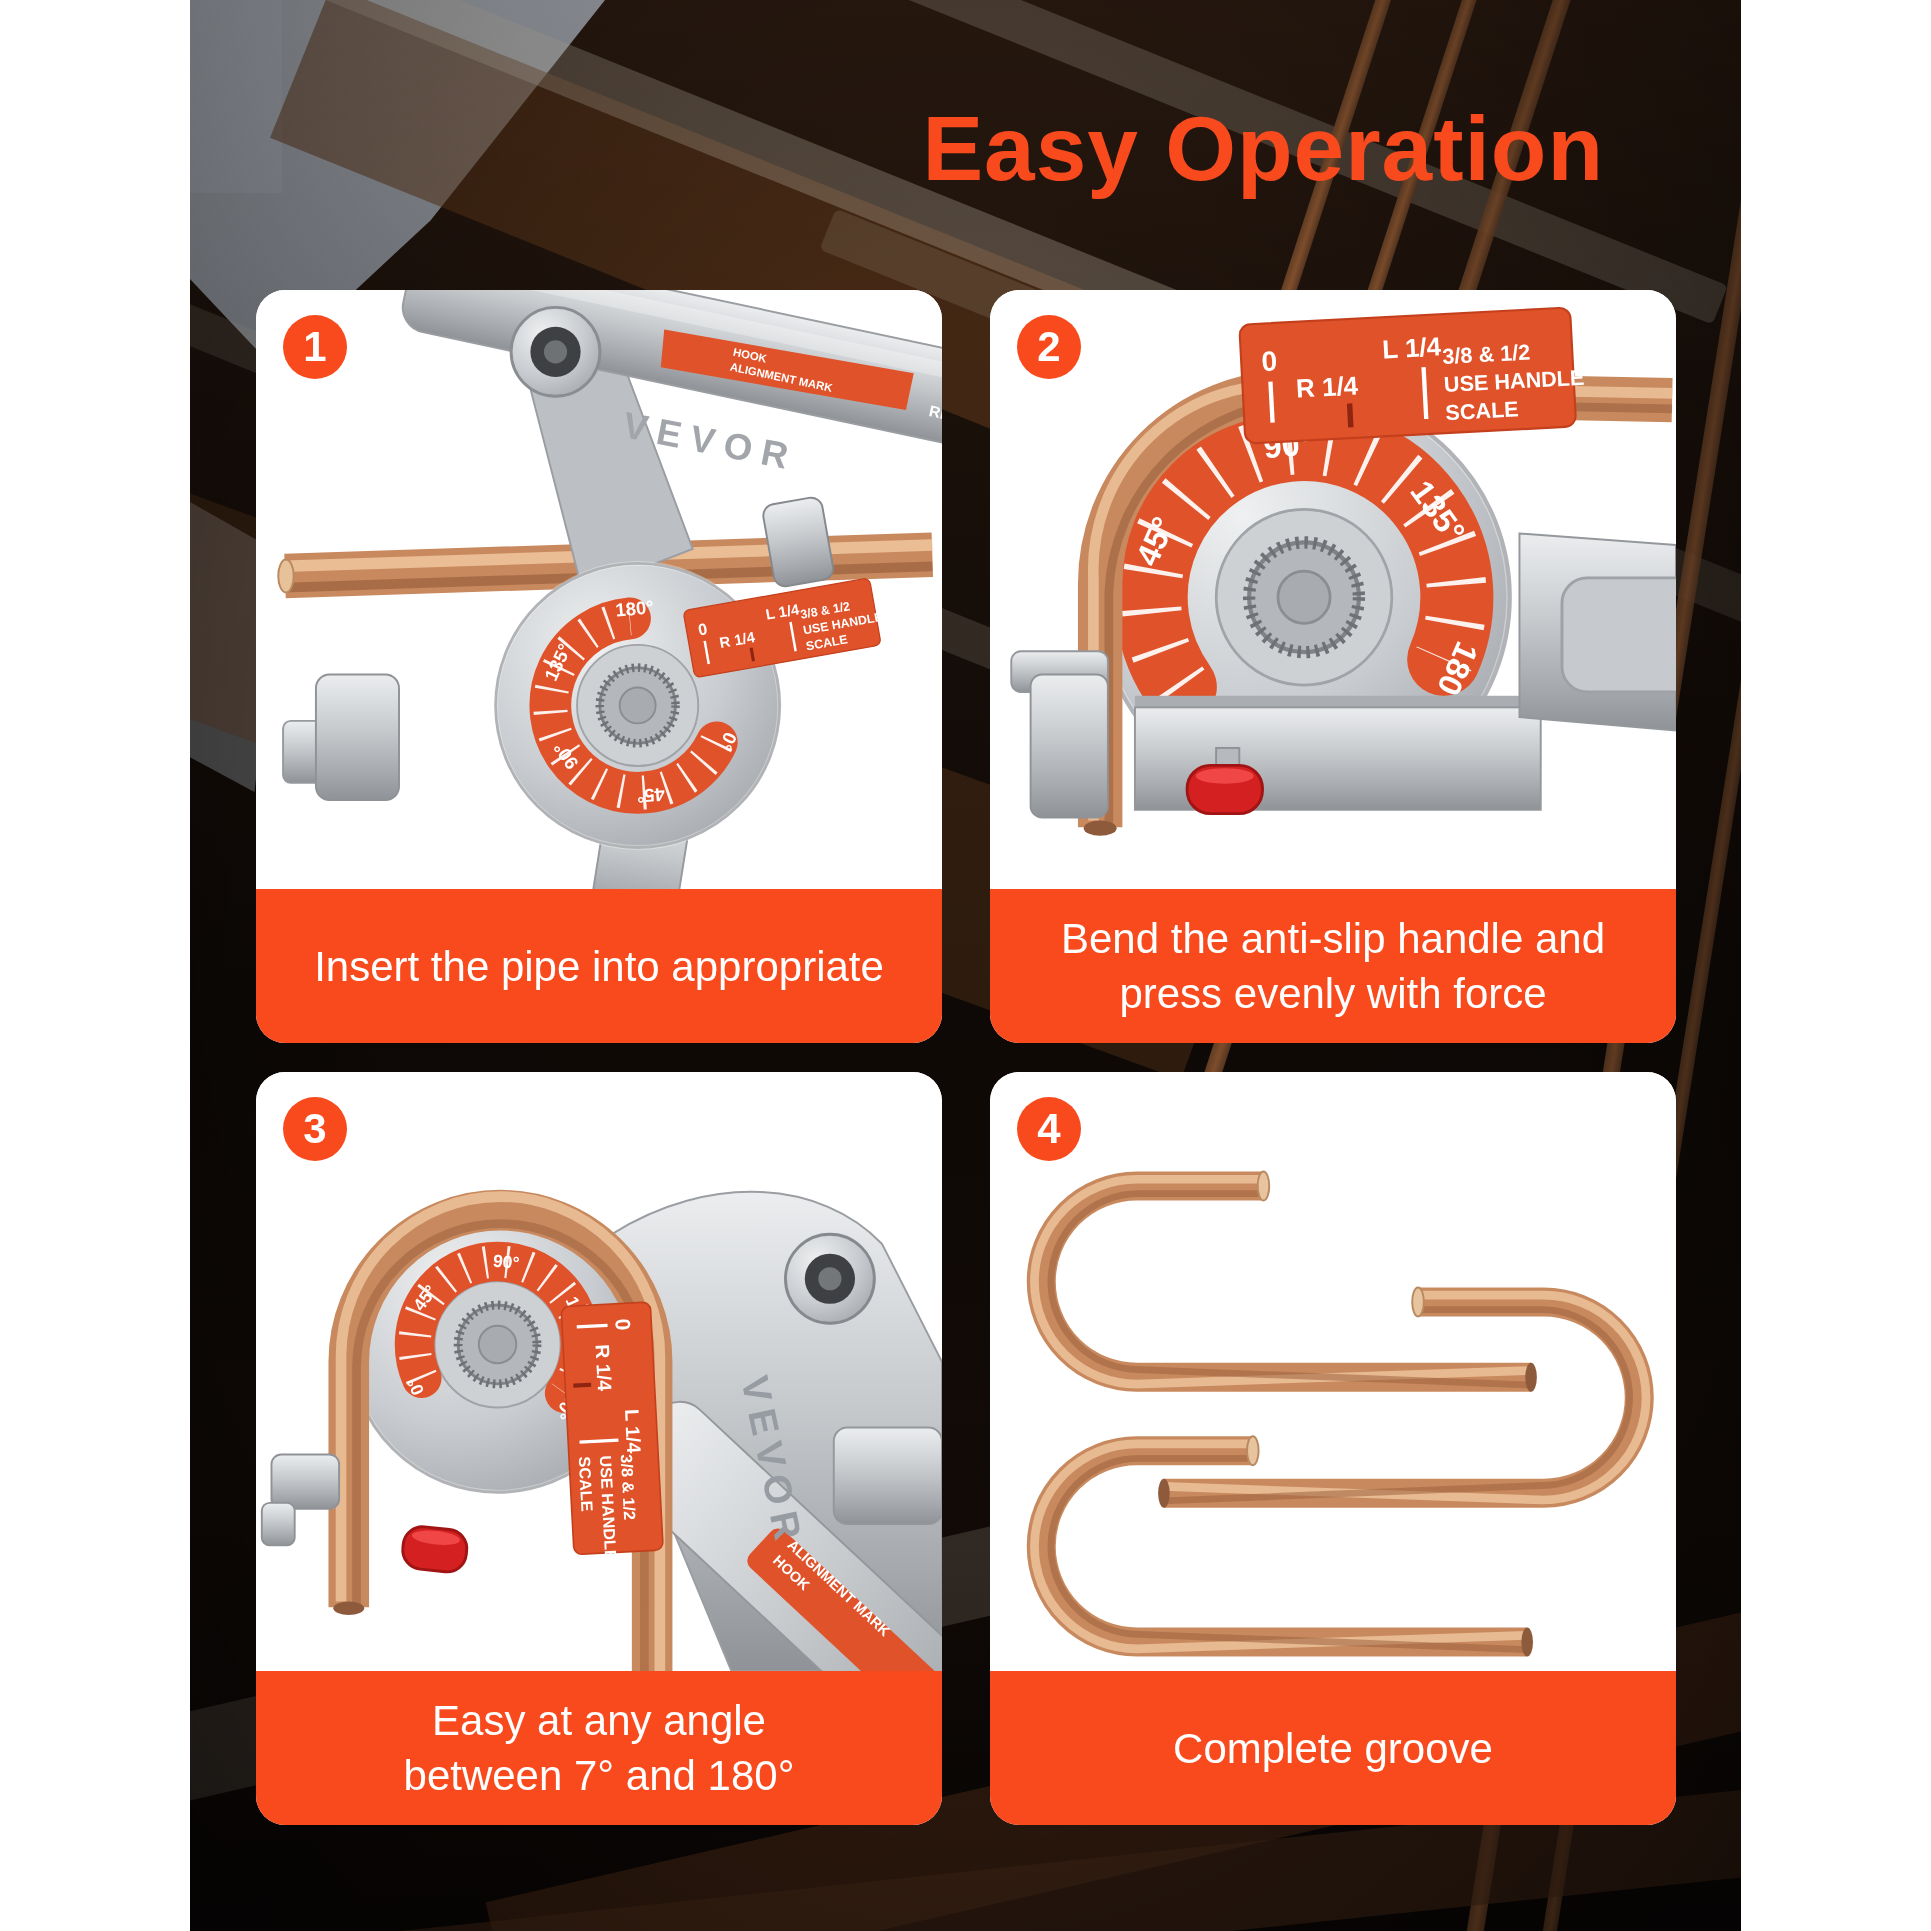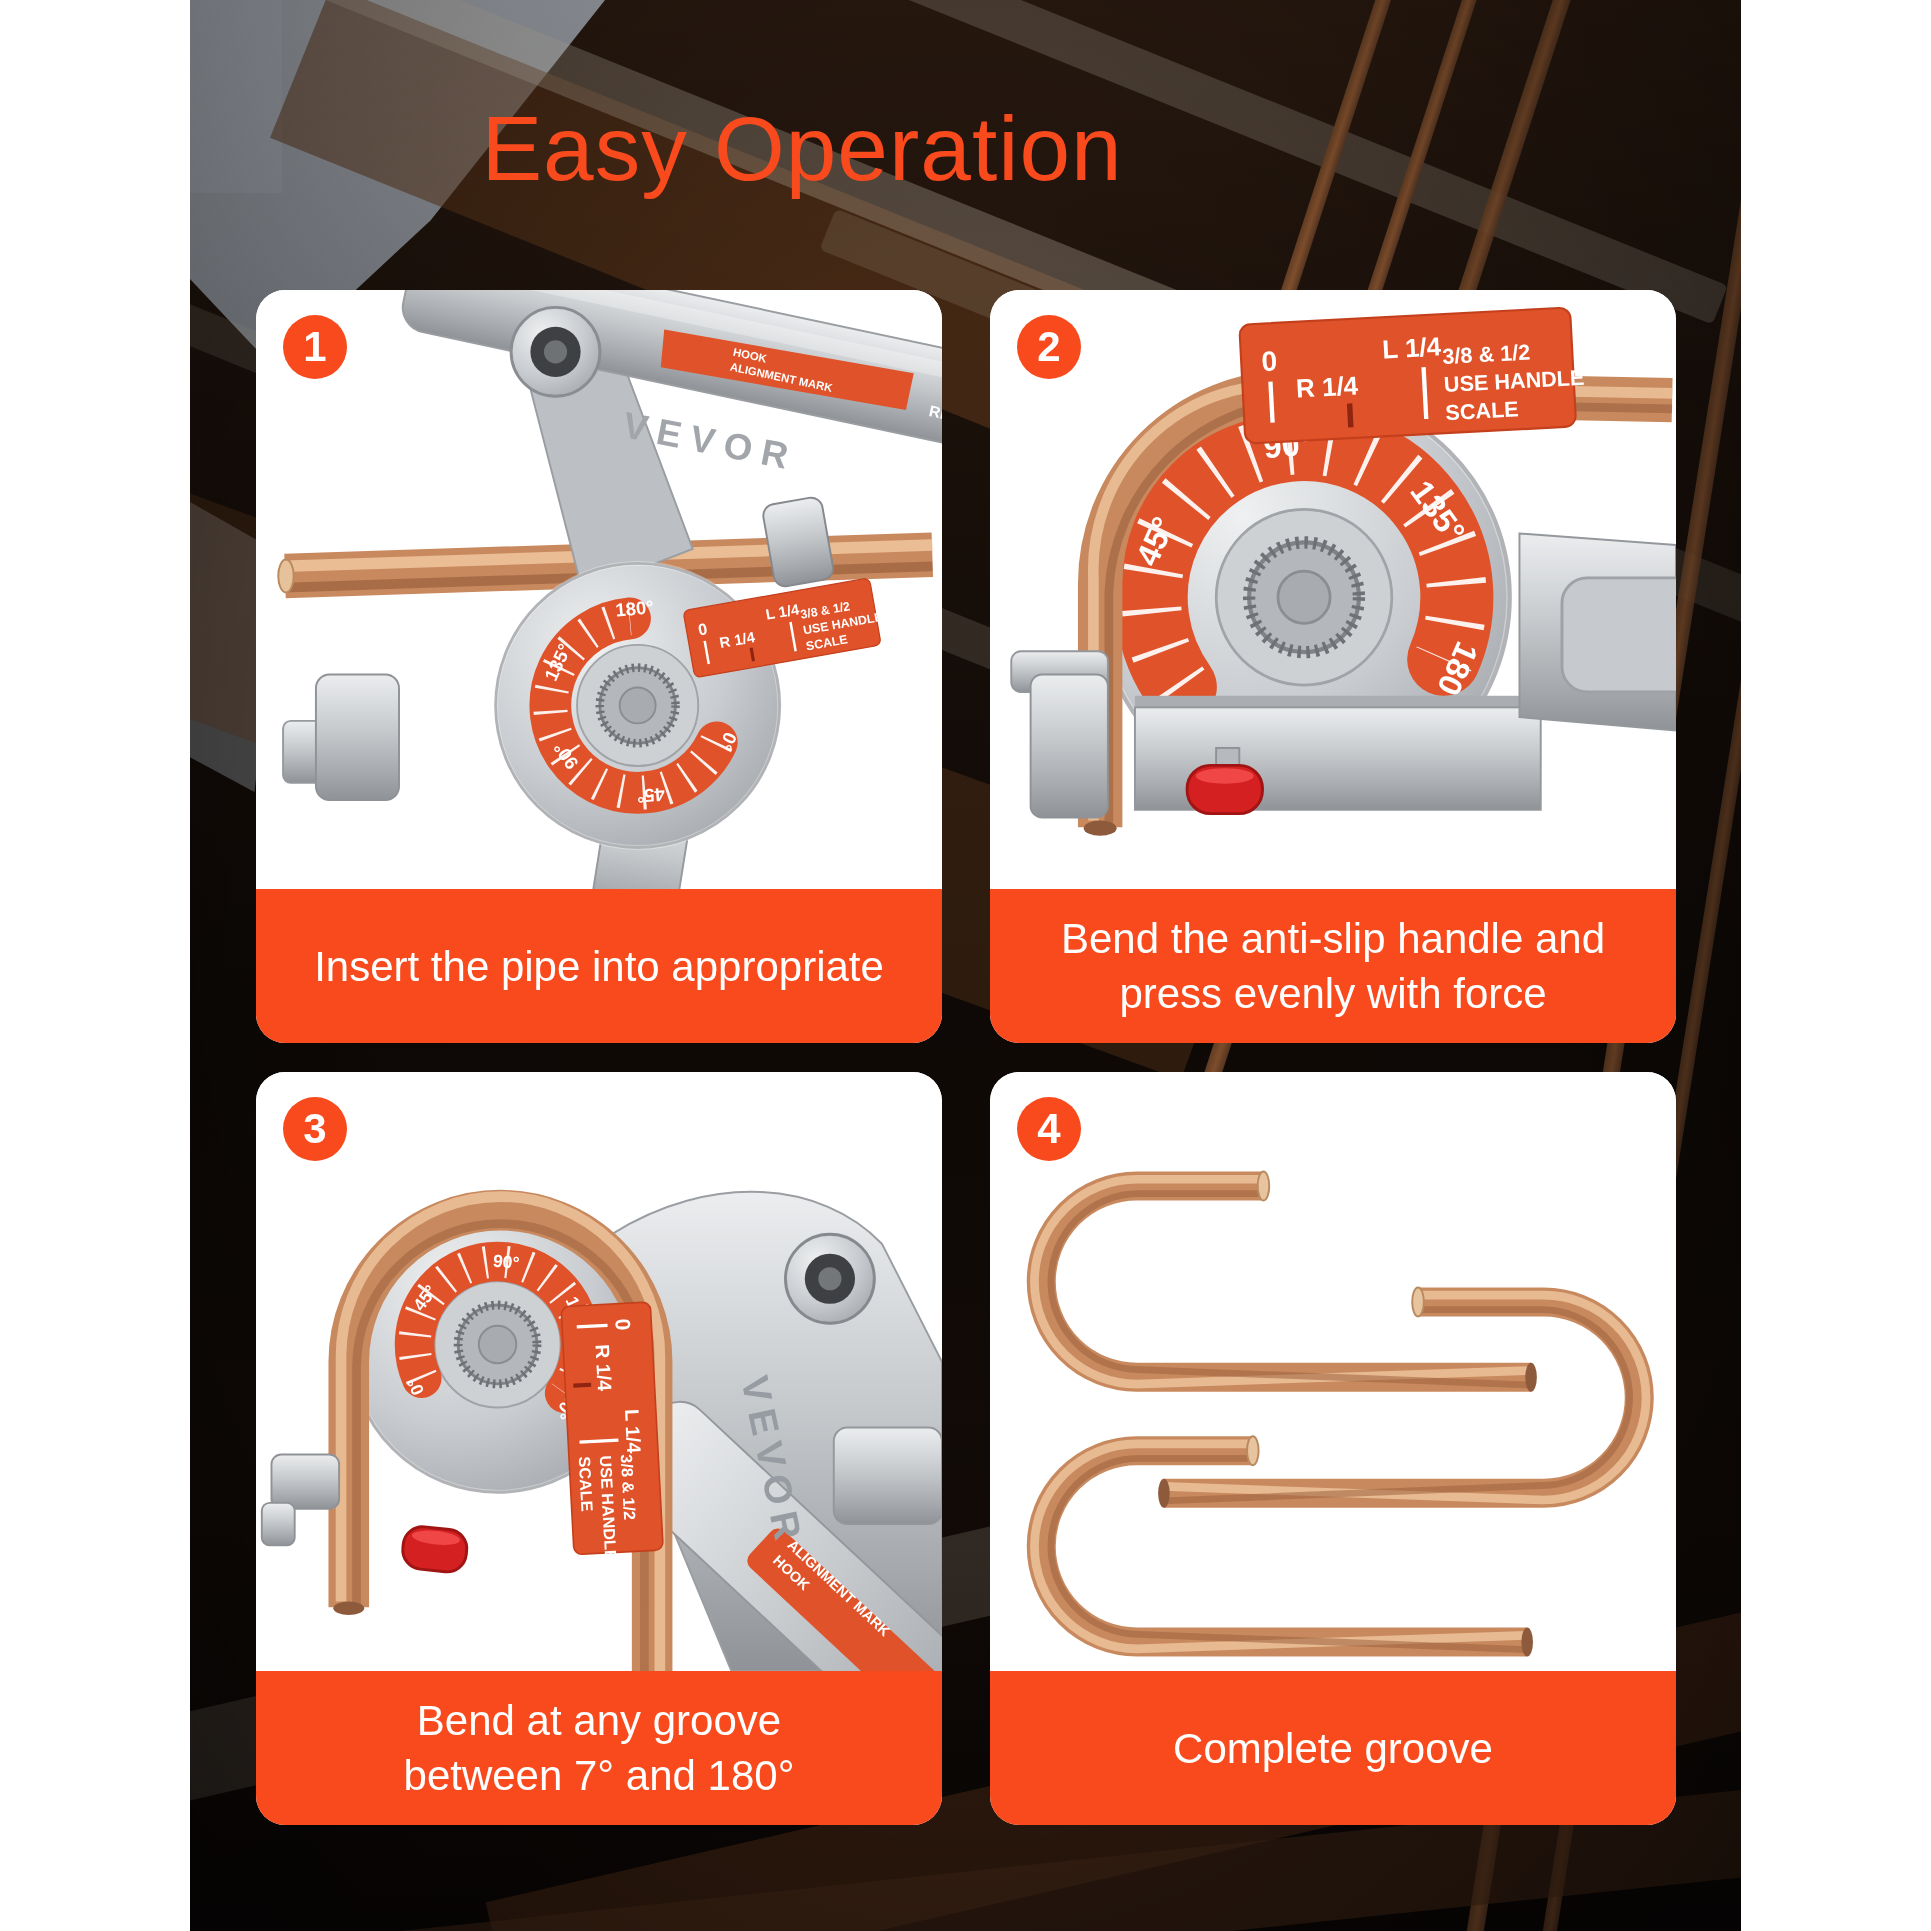--- a/index.html
+++ b/index.html
@@ -30,22 +30,22 @@
   .cpipe.c3{left:1197px;top:-116px;width:17.4px;height:1255px;transform:rotate(18deg);opacity:.9;}
   .cpipe.c4{left:1419px;top:-77px;width:17.4px;height:2221px;transform:rotate(9deg);opacity:.85;}
   .cpipe.c5{left:1492px;top:-58px;width:13.5px;height:2221px;transform:rotate(9deg);opacity:.7;}
   .floor1{left:-116px;top:1583px;width:1352px;height:87px;background:rgba(120,108,96,.35);transform:rotate(-13deg);}
   .floor2{left:290px;top:1738px;width:1448px;height:116px;background:rgba(90,50,26,.5);transform:rotate(-13deg);}
   .floor3{left:-58px;top:1863px;width:1834px;height:87px;background:rgba(70,42,24,.6);transform:rotate(-6deg);}
   .vignette{left:0;top:0;width:100%;height:100%;
       background:radial-gradient(ellipse at 50% 42%,rgba(0,0,0,0) 35%,rgba(0,0,0,.5) 100%);}
 
   
-  .title{position:absolute;left:0;top:97px;width:1604px;text-align:center;
-         font-size:91px;font-weight:normal;color:#F84A1D;letter-spacing:1px;}
+  .title{position:absolute;left:0;top:97px;width:1604px;text-align:right;
+         font-size:91px;font-weight:bold;color:#F84A1D;letter-spacing:1px;}
 
   
   .card{position:absolute;width:686px;height:753px;border-radius:29px;overflow:hidden;
         background:#ffffff;}
   .card.c1{left:256px;top:290px;}
   .card.c2{left:990px;top:290px;}
   .card.c3{left:256px;top:1072px;}
   .card.c4{left:990px;top:1072px;}
   .photo{position:relative;width:686px;height:599px;background:#ffffff;}
   .photo svg{position:absolute;left:0;top:0;}
@@ -278,21 +278,21 @@
 
       <g transform="rotate(6 185 494)">
         <rect x="152" y="472" width="66" height="44" rx="20" fill="#D42020" stroke="#a01414" stroke-width="3"></rect>
         <ellipse cx="185" cy="482" rx="25" ry="7" fill="#ff5a5a" opacity="0.65"></ellipse>
       </g>
 
       <use href="#stickerG" transform="translate(408,238) rotate(87) scale(0.84)"></use>
     </svg>
   </div>
   <div class="caption">
-    <div>Bend at any groove</div>
+    <div>Easy at any angle</div>
     <div>between 7° and 180°</div>
   </div>
 </div>
 
 <div class="card c4">
   <div class="photo">
     <div class="badge">4</div>
     <svg width="686" height="599" viewBox="0 0 710 620">
 
       <g>

